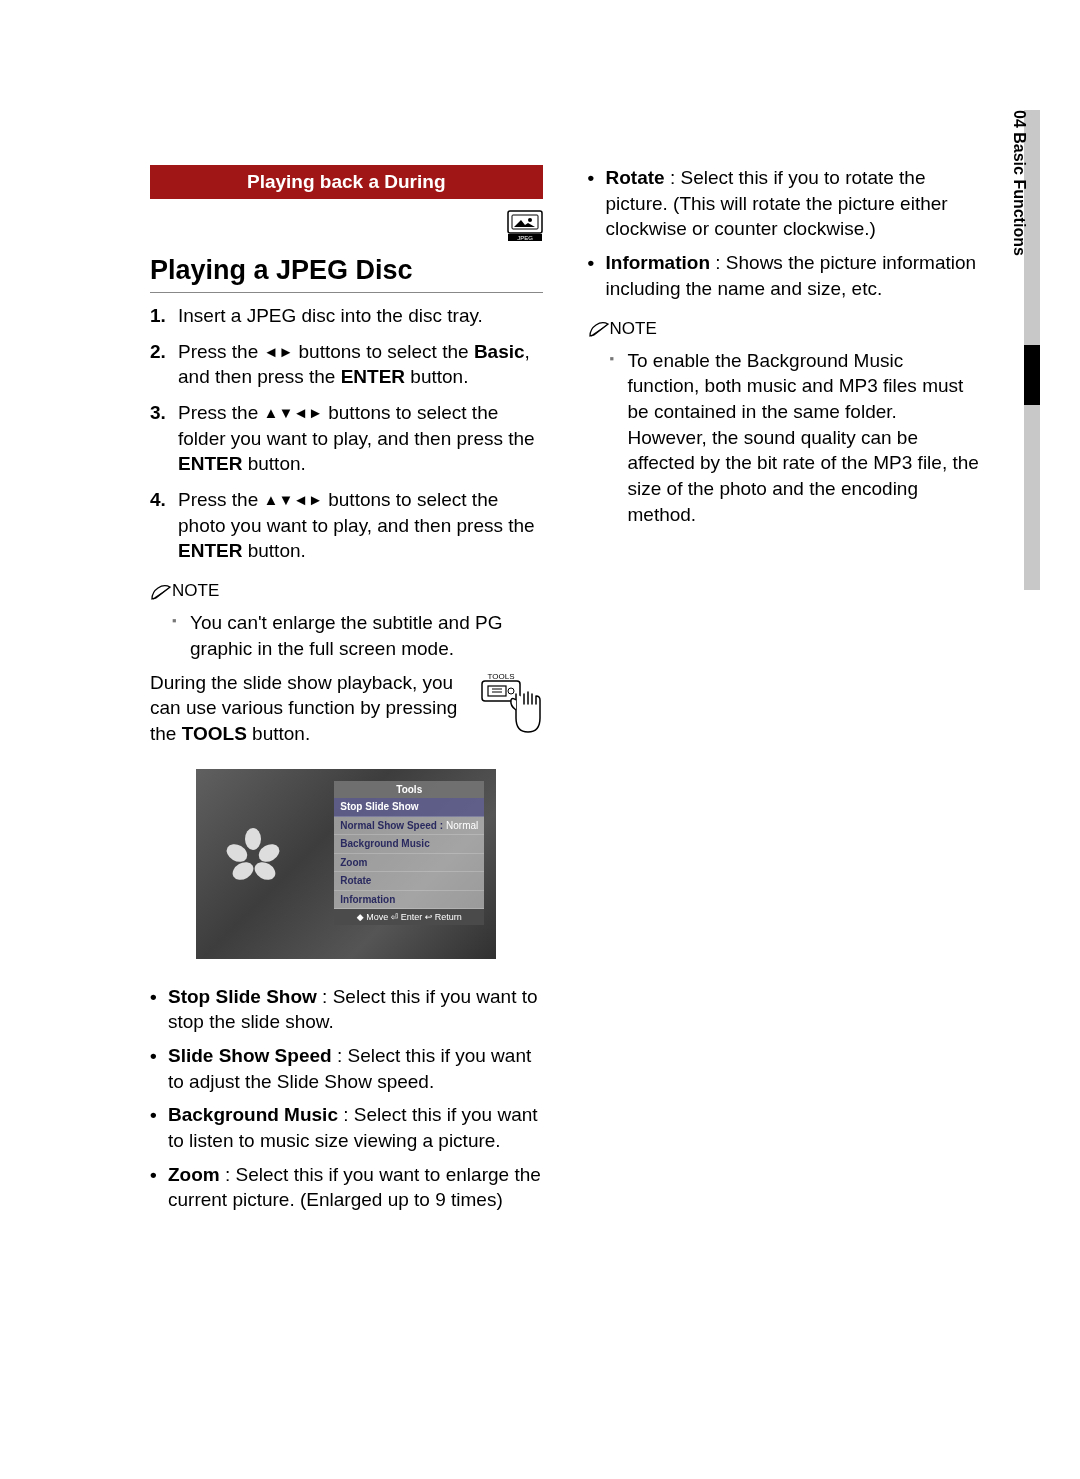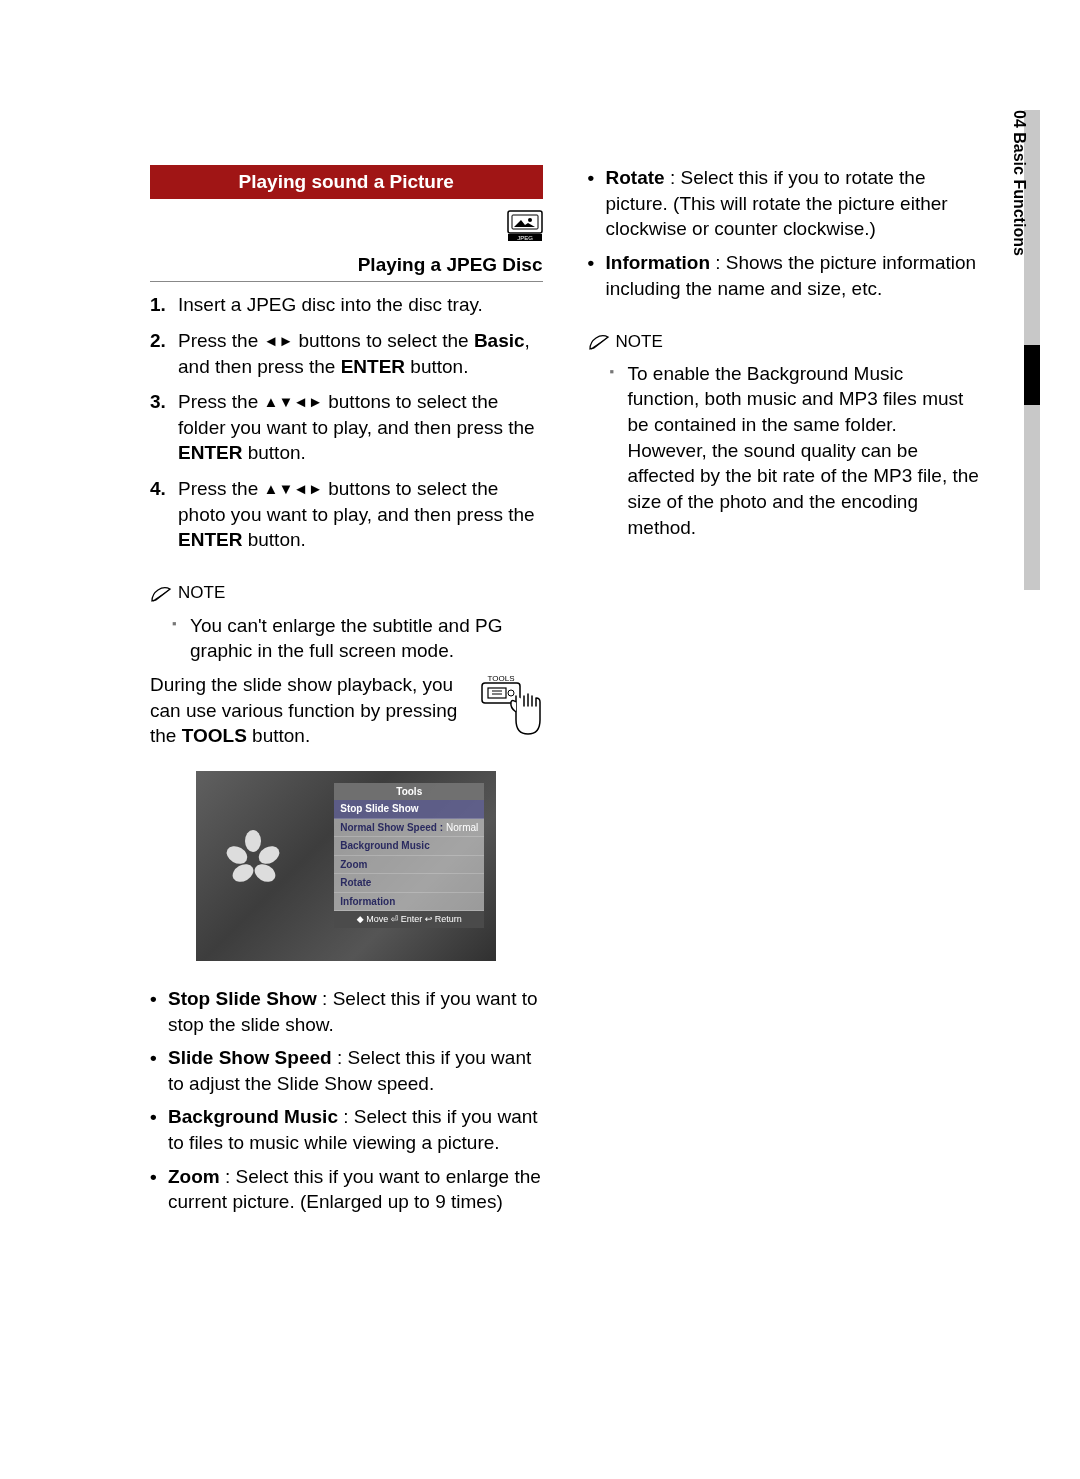--- a/index.html
+++ b/index.html
@@ -62,25 +62,24 @@
     font-size: 19px;
     margin-bottom: 8px;
   }
   .jpeg-badge {
     float: right;
     margin-top: 3px;
     margin-bottom: 10px;
   }
   .jpeg-badge svg { display: block; }
   h2 {
-    font-size: 19px;
+    font-size: 27px;
     font-weight: bold;
     margin: 25px 0 6px 0;
     clear: both;
-    text-align: right;
   }
   .underline {
     border-bottom: 1px solid #888;
     padding-bottom: 4px;
   }
   ol.numbered {
     list-style: none;
     padding: 0;
     margin: 10px 0 0 0;
   }
@@ -101,22 +100,22 @@
     display: flex;
     margin-bottom: 8px;
   }
   ul.bulleted .dot {
     min-width: 18px;
     font-weight: bold;
   }
   .note-header {
     display: flex;
     align-items: center;
-    gap: 6px;
-    margin-top: 28px;
+    gap: 0;
+    margin-top: 15px;
     font-weight: normal;
   }
   .note-header .pen-icon svg { display: inline-block; vertical-align: middle; }
   .note-header .note-text {
     font-size: 17px;
   }
   ul.note-list {
     list-style: none;
     padding: 0 0 0 22px;
     margin: 6px 0 0 0;
@@ -223,21 +222,21 @@
 
 <div class="side-gray"></div>
 <div class="side-black"></div>
 <div class="side-tab">04  Basic Functions</div>
 
 <div class="page">
   <div class="columns">
 
     <div class="col">
 
-      <div class="section-banner">Playing sound a Picture</div>
+      <div class="section-banner">Playing back a During</div>
 
       <div class="jpeg-badge">
         <svg width="36" height="32" viewBox="0 0 36 32">
           <rect x="1" y="1" width="34" height="22" rx="2" fill="none" stroke="#000" stroke-width="1.5"></rect>
           <rect x="5" y="5" width="26" height="14" rx="1" fill="none" stroke="#000" stroke-width="1"></rect>
           <circle cx="23" cy="10" r="2" fill="#000"></circle>
           <path d="M7 17 L14 10 L18 15 L21 13 L28 17 Z" fill="#000"></path>
           <rect x="1" y="24" width="34" height="7" fill="#000"></rect>
           <text x="18" y="30" text-anchor="middle" fill="#fff" font-size="6" font-family="Arial">JPEG</text>
         </svg>
@@ -330,21 +329,21 @@
         <li>
           <span class="dot">•</span>
           <span><b>Stop Slide Show</b><span> : Select this if you want to stop the slide show.</span></span>
         </li>
         <li>
           <span class="dot">•</span>
           <span><b>Slide Show Speed</b><span> : Select this if you want to adjust the Slide Show speed.</span></span>
         </li>
         <li>
           <span class="dot">•</span>
-          <span><b>Background Music</b><span> : Select this if you want to files to music while viewing a picture.</span></span>
+          <span><b>Background Music</b><span> : Select this if you want to listen to music size viewing a picture.</span></span>
         </li>
         <li>
           <span class="dot">•</span>
           <span><b>Zoom</b><span> : Select this if you want to enlarge the current picture. (Enlarged up to 9 times)</span></span>
         </li>
       </ul>
 
     </div>
 
     <div class="col">

